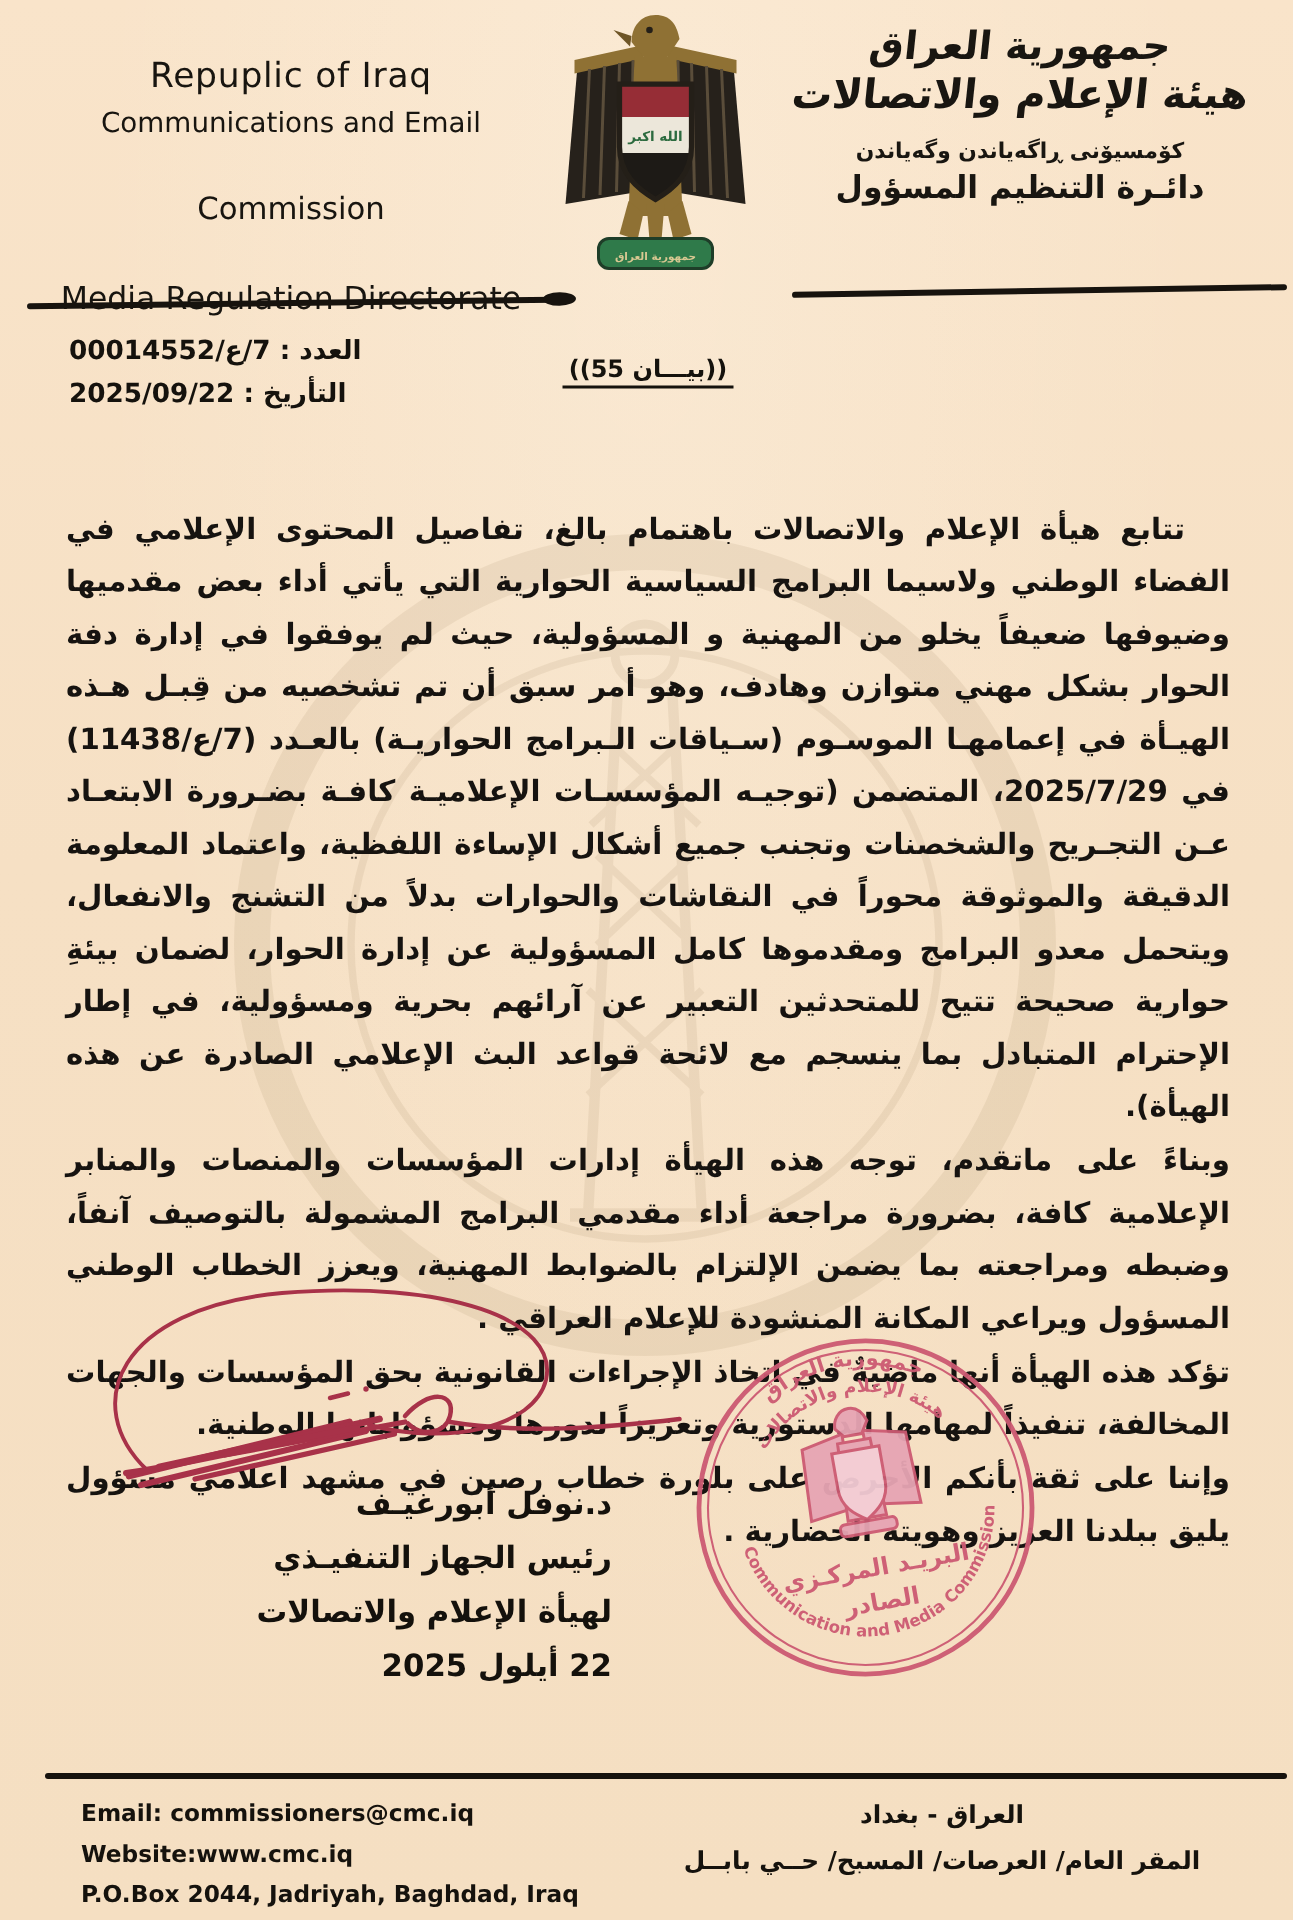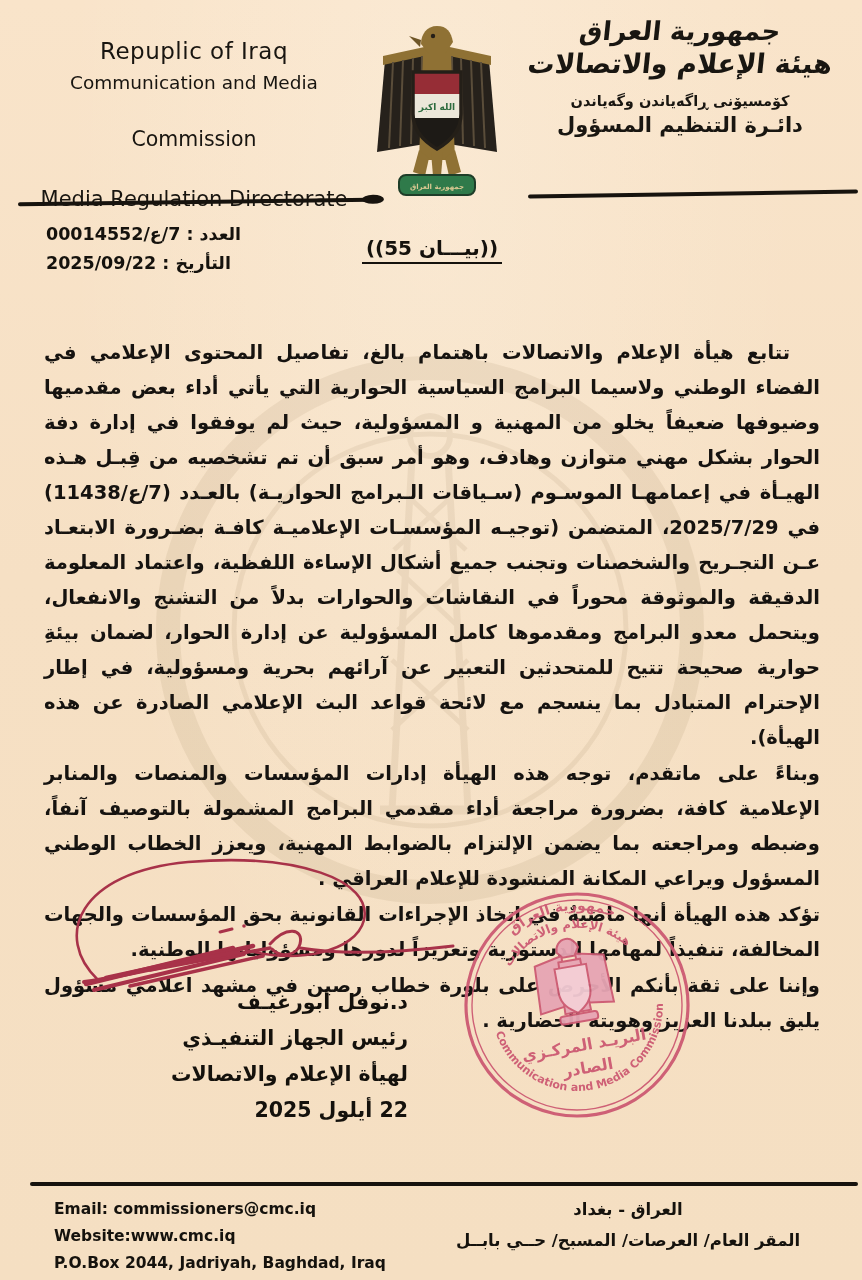--- a/index.html
+++ b/index.html
@@ -30,21 +30,21 @@
 
   .header-right{
     position:absolute;right:14px;top:16px;width:336px;
     direction:rtl;text-align:center;color:#191611;
   }
   .hr-callig1{font-size:26px;font-weight:bold;transform:skewX(-6deg);}
   .hr-callig2{font-size:27px;font-weight:bold;transform:skewX(-6deg);margin-top:2px;margin-bottom:14px;}
   .hr-kurdish{font-size:14.5px;font-weight:bold;margin-bottom:4px;}
   .hr-dir{font-size:21px;font-weight:bold;}
 
-  .emblem-box{position:absolute;left:363px;top:20px;width:148px;height:188px;}
+  .emblem-box{position:absolute;left:363px;top:4px;width:148px;height:188px;}
 
   .rule-left{
     position:absolute;left:18px;top:200px;width:354px;height:4px;
     background:#17130e;border-radius:2px;transform:rotate(-.7deg);
   }
   .rule-left::after{
     content:"";position:absolute;right:-12px;top:-3px;width:22px;height:9px;
     background:#17130e;border-radius:50%;
   }
   .rule-right{
@@ -56,21 +56,21 @@
   .meta-block{
     position:absolute;left:46px;top:220px;width:240px;
     direction:rtl;text-align:left;
     font-weight:bold;font-size:17.5px;line-height:29px;color:#15120d;
   }
   .statement-title{
     position:absolute;left:352px;top:236px;width:160px;
     text-align:center;direction:rtl;
   }
   .statement-title span{
-    display:inline-block;font-weight:bold;font-size:20px;
+    display:inline-block;font-weight:bold;font-size:16px;
     border-bottom:2.5px solid #15120d;padding:0 4px 2px 4px;color:#15120d;
   }
 
   
   .body-text{
     position:absolute;left:44px;top:335px;width:776px;
     direction:rtl;text-align:justify;
     font-size:19.5px;font-weight:bold;line-height:35px;color:#161310;
   }
   .body-text p{margin:0 0 1px 0;}
@@ -117,21 +117,21 @@
       <circle cx="290" cy="290" r="196" stroke-width="5"></circle>
       <circle cx="290" cy="96" r="20" stroke-width="6"></circle>
       <path d="M272 118 L252 470 M308 118 L328 470" stroke-width="7"></path>
       <path d="M272 160 L326 210 M308 160 L254 210 M258 230 L322 290 M322 230 L258 290 M252 320 L328 390 M328 320 L252 390" stroke-width="5"></path>
       <path d="M240 470 L340 470" stroke-width="9"></path>
     </g>
   </svg>
 
   <div class="header-left">
     <div class="hl1">Repuplic of Iraq</div>
-    <div class="hl2">Communication and Media</div>
+    <div class="hl2">Communications and Email</div>
     <div class="hl3">Commission</div>
     <div class="hl4">Media Regulation Directorate</div>
   </div>
 
   <div class="emblem-box">
     <svg viewBox="0 0 148 188" width="148" height="188" aria-hidden="true">
 
       <g>
         <path d="M22,40 L64,30 L62,124 L14,132 Z" fill="#26211b"></path>
         <path d="M126,40 L84,30 L86,124 L134,132 Z" fill="#26211b"></path>

